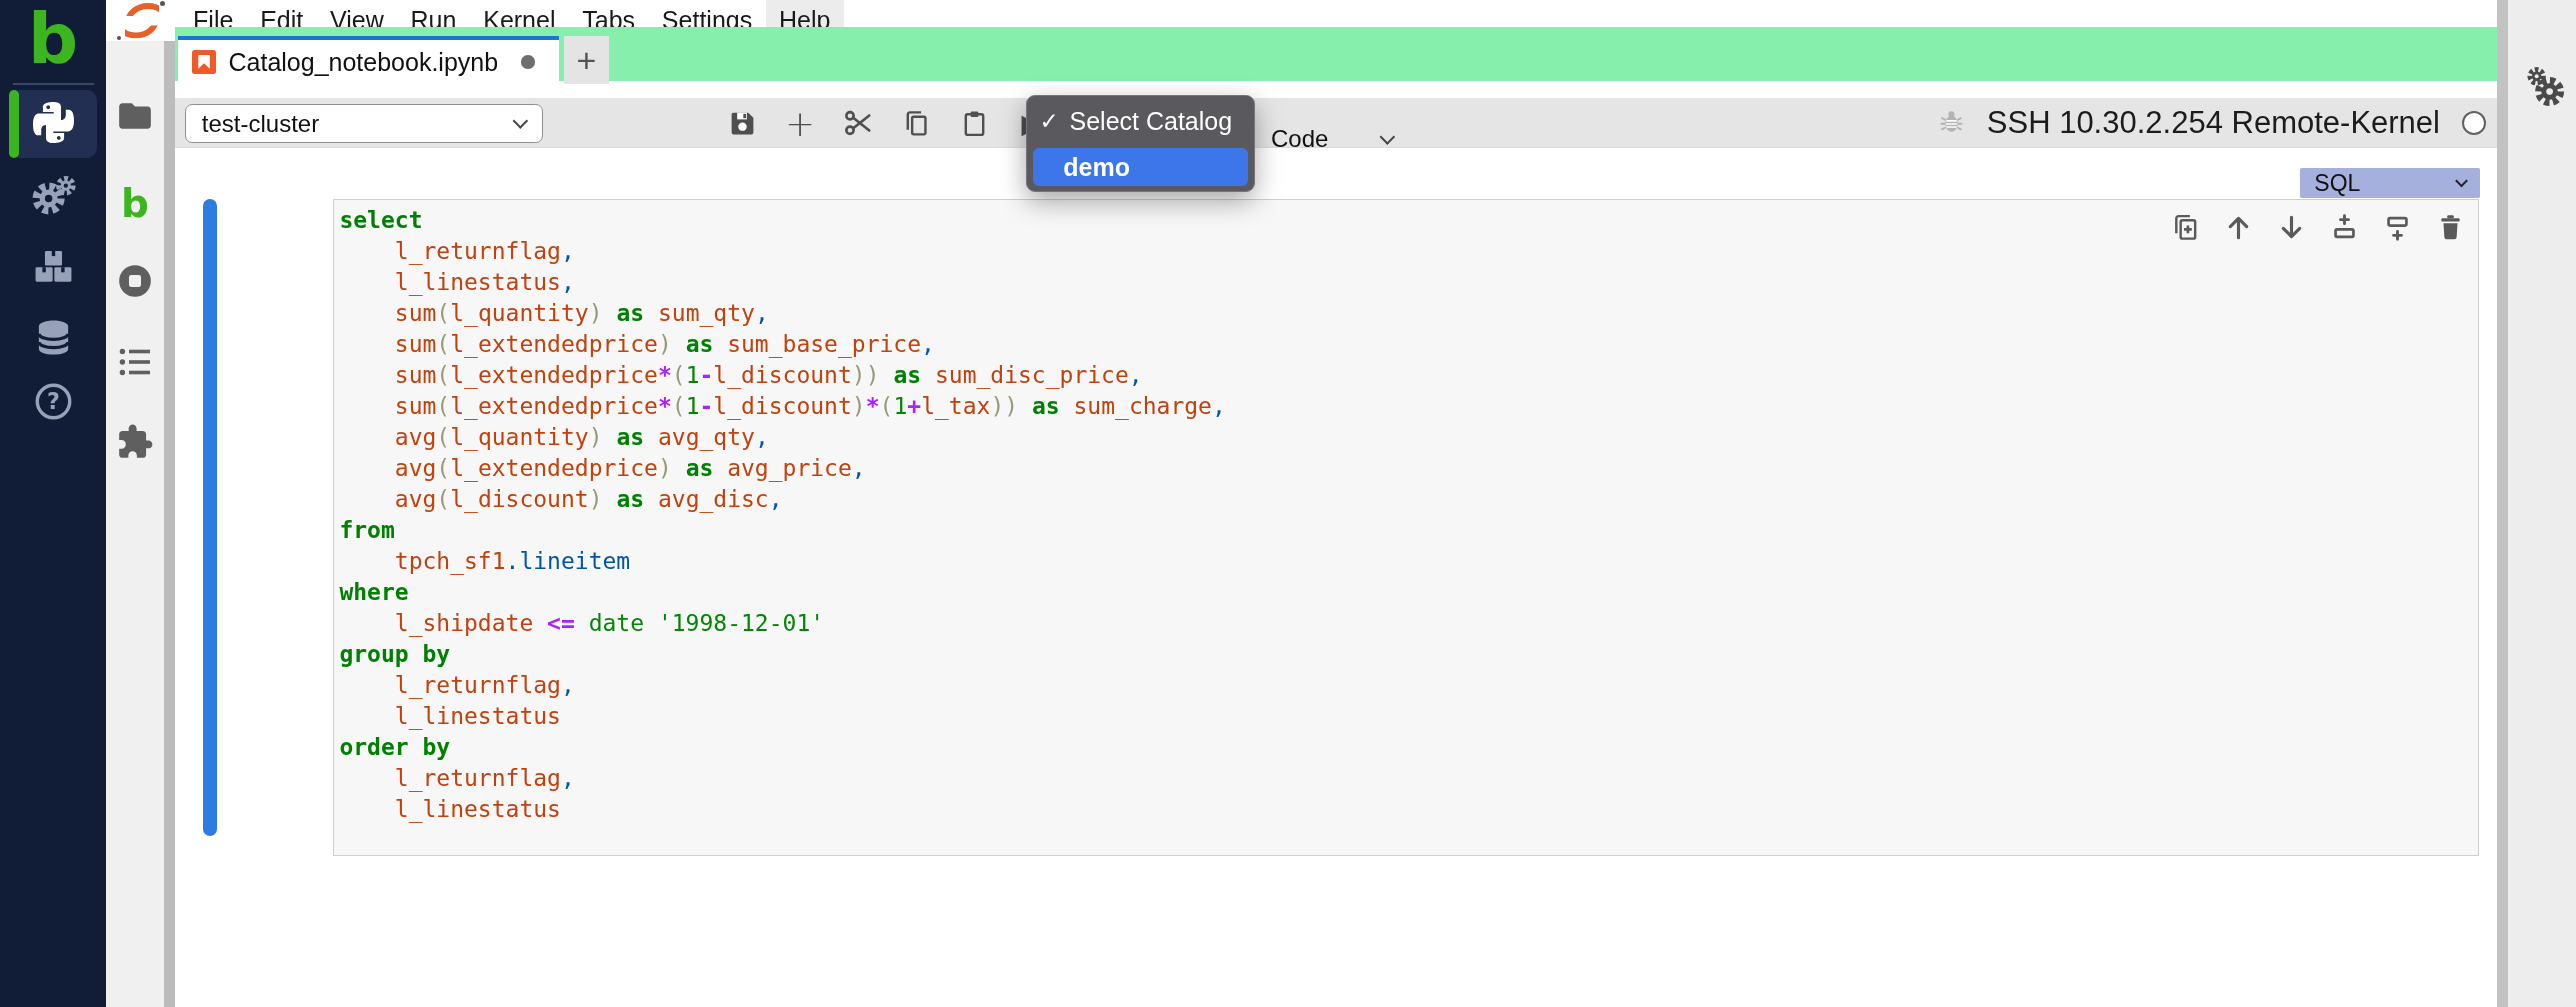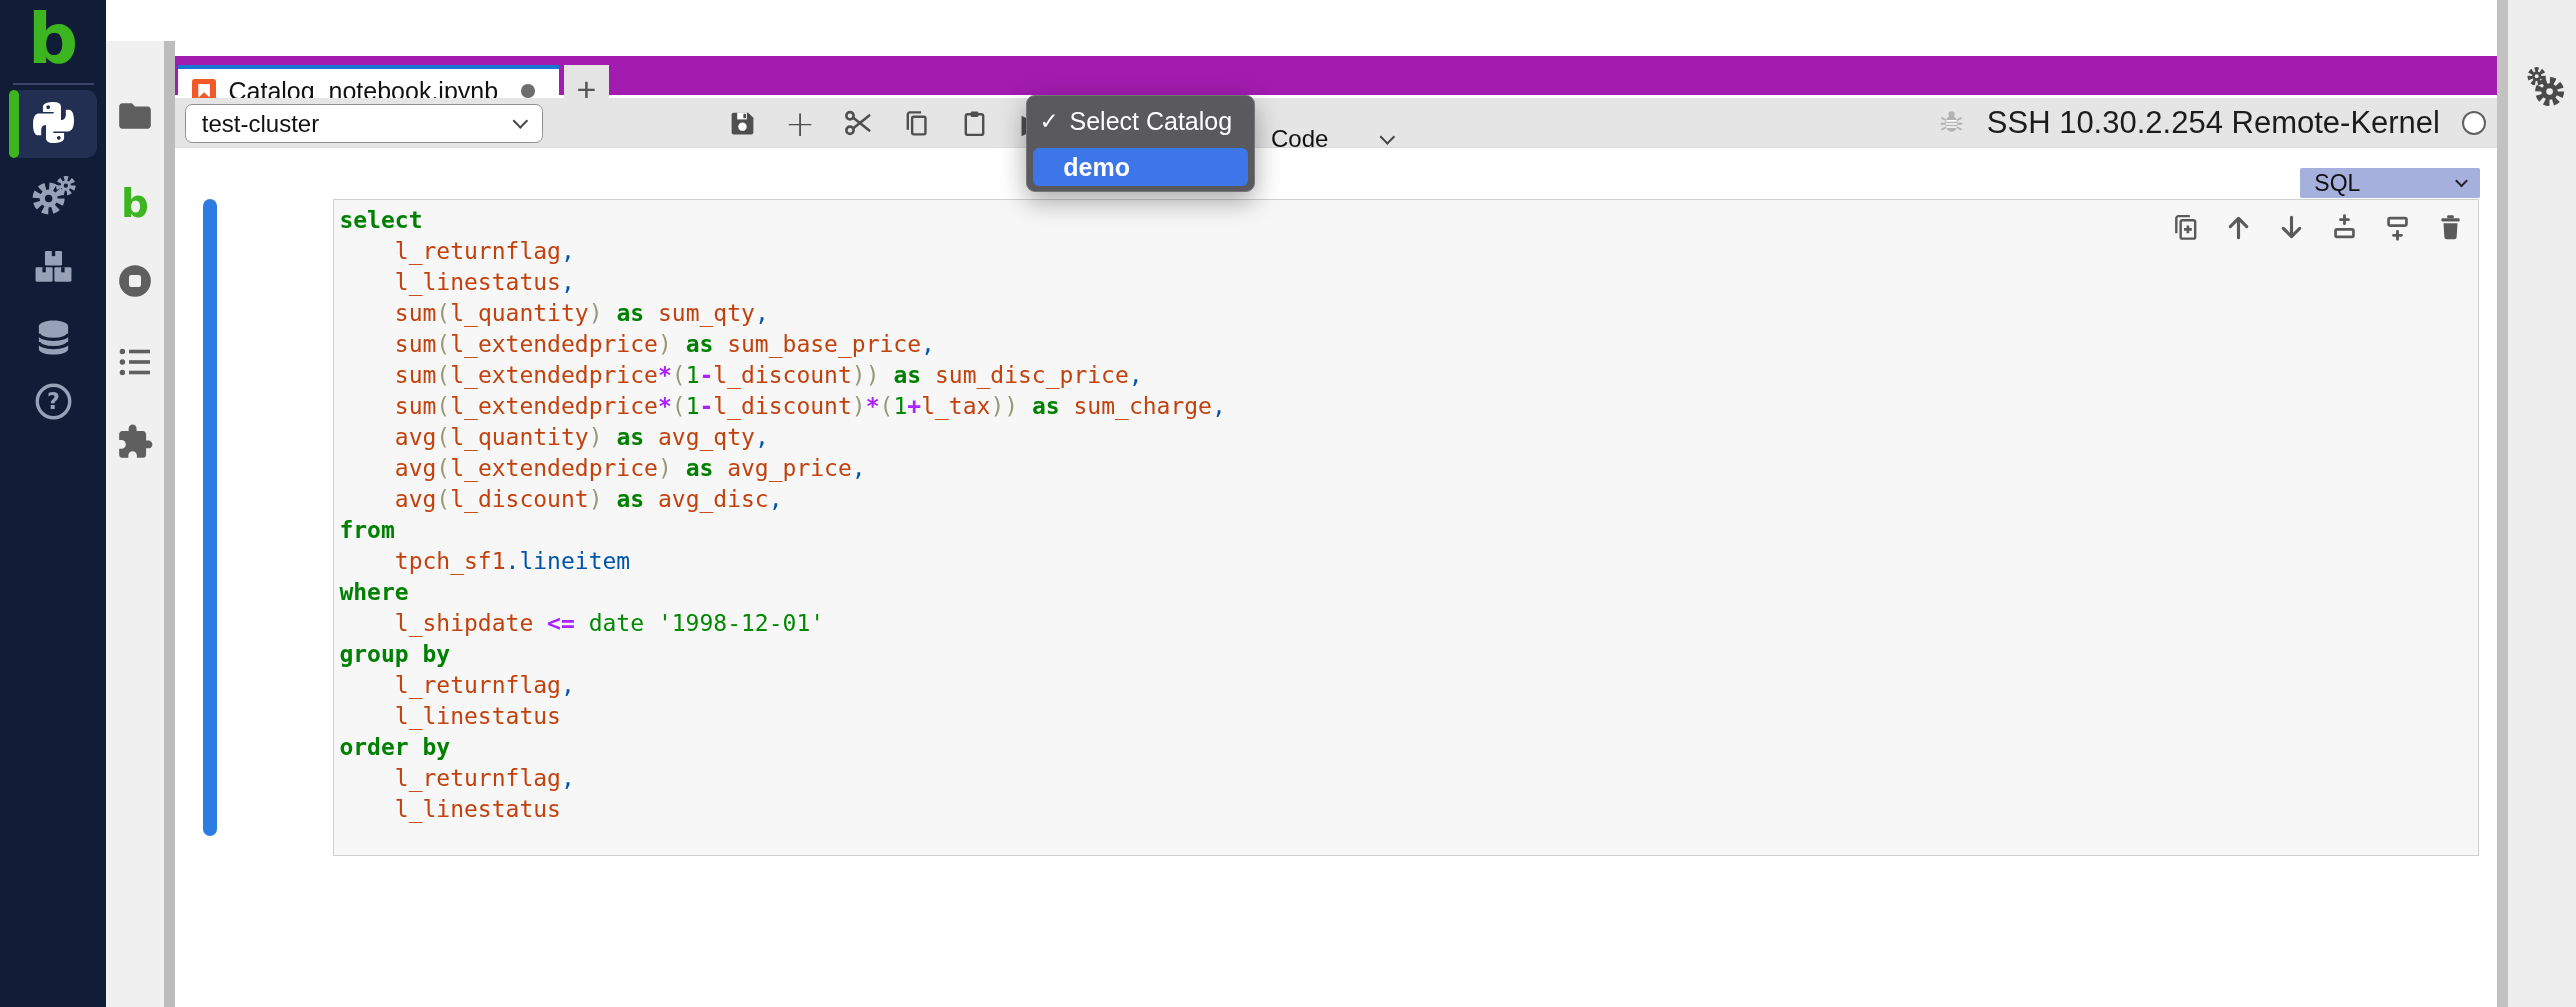--- a/index.html
+++ b/index.html
@@ -31,21 +31,21 @@
   .swirl-arc { position:absolute; left:9.8px; width:34px; height:13.4px; overflow:hidden; }
   .swirl-arc::after { content:""; display:block; width:34px; height:27px; border-radius:50%; border:6.3px solid #e5622a; }
   .swirl-top { top:2.7px; }
   .swirl-bottom { top:25px; transform:rotate(180deg); }
   .swirl-dot { position:absolute; width:5.4px; height:5.4px; border-radius:50%; background:#555; }
   .menu-items { display:flex; align-items:center; margin-left:10.7px; height:41px; }
   .menu-item { font-size:25px; color:#191919; padding:0 13.4px; height:41px; display:flex; align-items:center; cursor:default; }
   .menu-item.active { background:#ececec; }
 
   
-  .tab-strip { position:absolute; left:175px; top:56px; width:2323px; height:39px; background:#a21caf; }
+  .tab-strip { position:absolute; left:175px; top:27px; width:2323px; height:54px; background:#86efac; }
   .tab { position:absolute; left:2.7px; top:9px; width:381px; height:48px; background:#fff; border-top:4.5px solid #1976d2;
          display:flex; align-items:center; padding:0 14.3px; }
   .tab-icon { width:24px; height:24px; background:#f05a28; border-radius:2.7px; position:relative; flex:0 0 auto; }
   .tab-icon::after { content:""; position:absolute; left:6.3px; top:4.5px; width:11.6px; height:14.3px; background:#fff;
                      clip-path:polygon(0 0,100% 0,100% 100%,50% 62%,0 100%); }
   .tab-title { font-size:25px; color:#111; margin-left:12.5px; white-space:nowrap; }
   .tab-dirty { width:13.4px; height:13.4px; border-radius:50%; background:#6e6e6e; margin-left:23px; }
   .new-tab { position:absolute; left:389px; top:9px; width:45px; height:48px; background:#e4e4e4; display:flex;
              align-items:center; justify-content:center; font-size:34px; color:#555; font-weight:300; }
 
@@ -197,20 +197,38 @@
     <div class="rail-item" style="top:381px;height:43px;">
       <span>
         <svg width="38" height="38" viewBox="0 0 24 24" fill="#5f5f5f">
           <path d="M20.5 11H19V7c0-1.1-.9-2-2-2h-4V3.5C13 2.1 11.9 1 10.5 1S8 2.1 8 3.5V5H4c-1.1 0-2 .9-2 2v3.8h1.5c1.5 0 2.7 1.2 2.7 2.7S5 16.2 3.5 16.2H2V20c0 1.1.9 2 2 2h3.8v-1.5c0-1.5 1.2-2.7 2.7-2.7s2.7 1.2 2.7 2.7V22H17c1.1 0 2-.9 2-2v-4h1.5c1.4 0 2.5-1.1 2.5-2.5S21.9 11 20.5 11z"></path>
         </svg>
       </span>
     </div>
   </div>
   <div class="splitter-l"></div>
 
+  <div class="menubar">
+    <div class="swirl">
+      <div class="swirl-arc swirl-top"></div>
+      <div class="swirl-arc swirl-bottom"></div>
+      <div class="swirl-dot" style="right:3.6px; top:0.9px;"></div>
+      <div class="swirl-dot" style="left:1.8px; bottom:0.9px; width:4.5px; height:4.5px;"></div>
+    </div>
+    <div class="menu-items" id="menu-items">
+        <div class="menu-item">File</div>
+        <div class="menu-item">Edit</div>
+        <div class="menu-item">View</div>
+        <div class="menu-item">Run</div>
+        <div class="menu-item">Kernel</div>
+        <div class="menu-item">Tabs</div>
+        <div class="menu-item">Settings</div>
+        <div class="menu-item active">Help</div>
+      </div>
+  </div>
 
   <div class="tab-strip">
     <div class="tab">
       <span class="tab-icon"></span>
       <span class="tab-title">Catalog_notebook.ipynb</span>
       <span class="tab-dirty"></span>
     </div>
     <div class="new-tab">+</div>
   </div>
 

